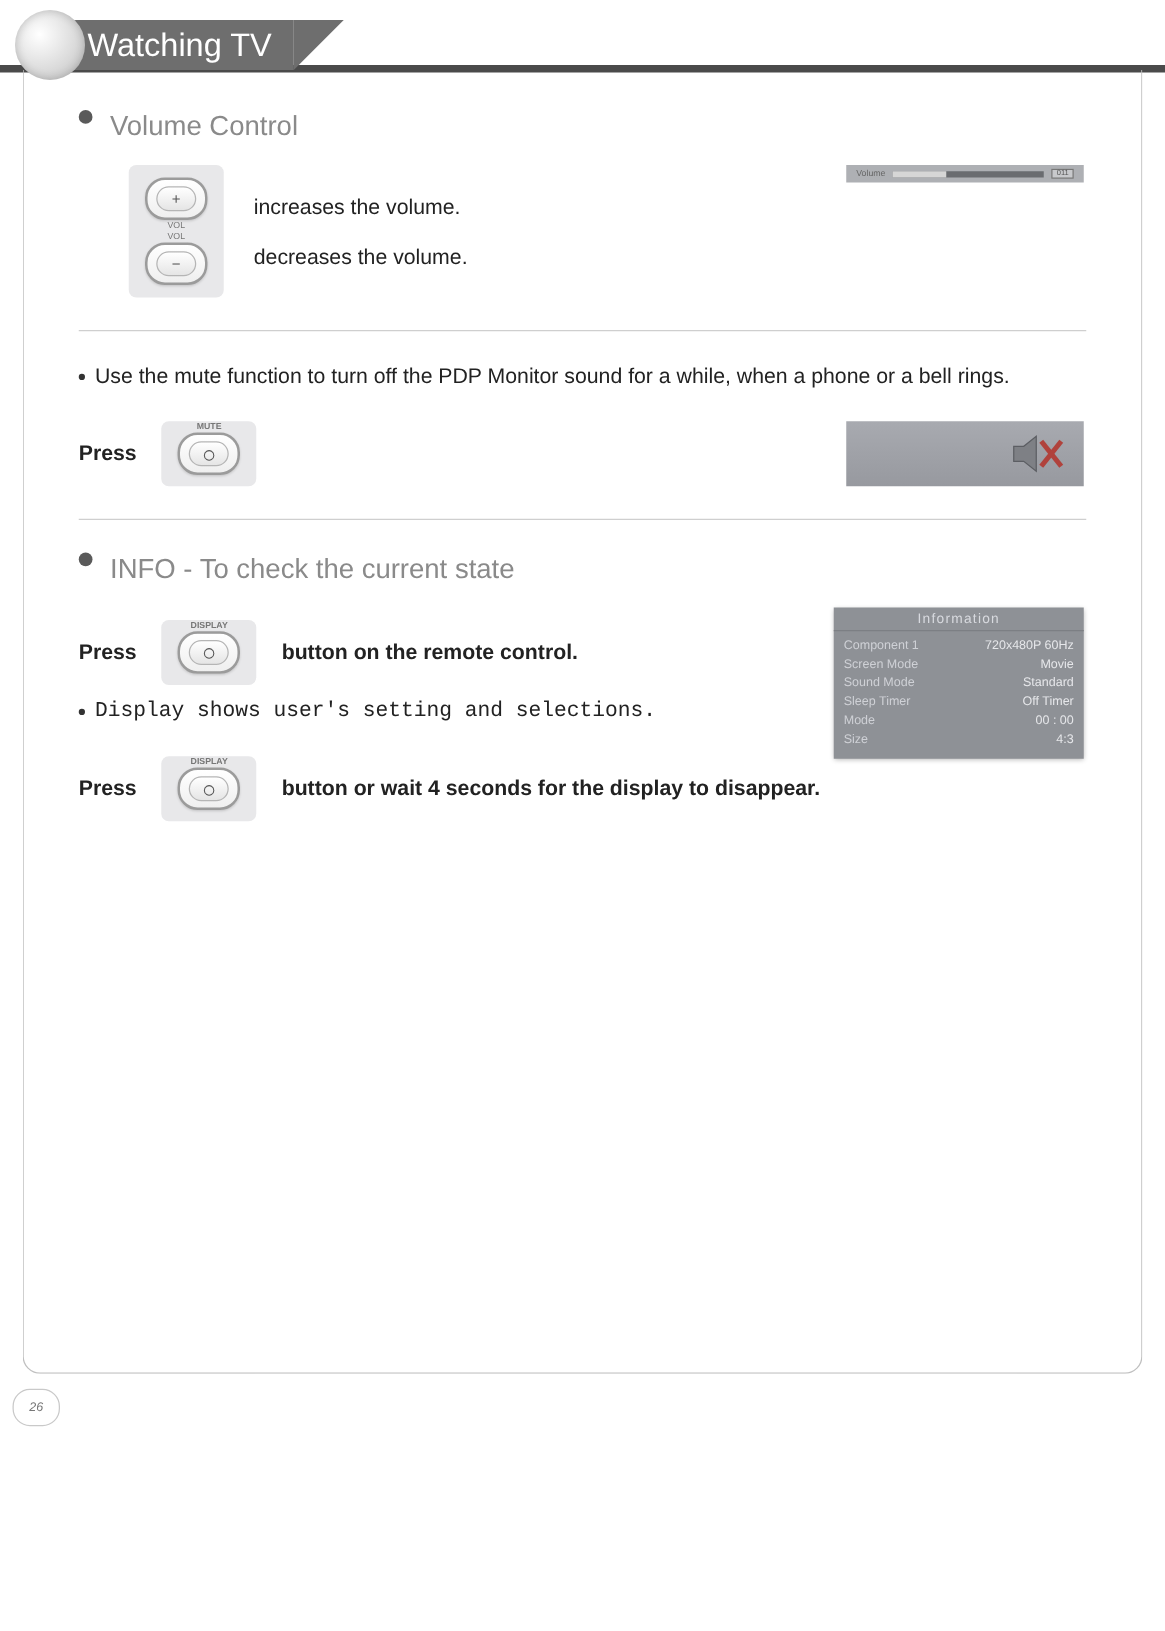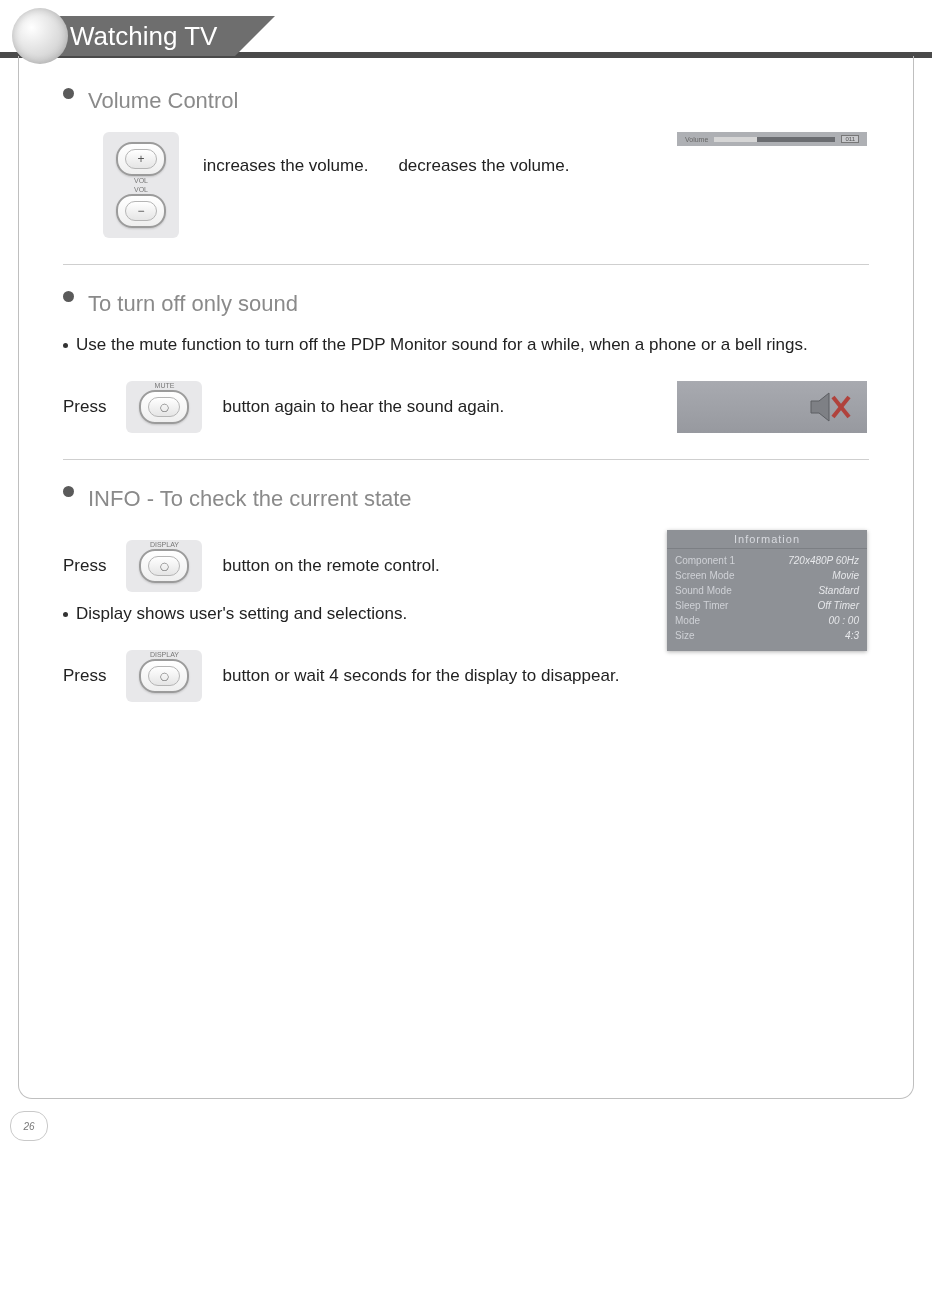--- a/index.html
+++ b/index.html
@@ -127,22 +127,22 @@
   .btn-oval .caption {
     position: absolute;
     font-size: 7px;
     color: #777;
     left: 50%; transform: translateX(-50%);
   }
   .btn-oval .caption.below { bottom: -10px; }
   .btn-oval .caption.above { top: -10px; }
   .vol-texts {
     display: flex;
-    flex-direction: row;
-    gap: 30px;
+    flex-direction: column;
+    gap: 20px;
     padding-top: 24px;
     font-size: 17px;
   }
   
   .vol-osd {
     position: absolute;
     right: 2px; top: 0;
     width: 190px; height: 14px;
     background: #aeb0b4;
     display: flex; align-items: center;
@@ -167,20 +167,21 @@
     color: #555;
     background: #c8c9cc;
   }
   
   .row {
     display: flex;
     align-items: center;
     gap: 20px;
     font-size: 17px;
     position: relative;
+    font-weight: bold;
   }
   .btn-box {
     width: 76px; height: 52px;
     background: #e8e8ea;
     border-radius: 6px;
     display: flex; align-items: center; justify-content: center;
   }
   .body-text {
     font-size: 17px;
     margin: 12px 0 26px 0;
@@ -222,21 +223,21 @@
     border-bottom: 1px solid #7c7f84;
     letter-spacing: 1px;
   }
   .info-osd .rows {
     padding: 4px 8px 8px 8px;
   }
   .info-osd .irow {
     display: flex; justify-content: space-between;
     padding: 2px 0;
   }
-  .info-osd .irow .v { color: #e6e7ea; font-style: italic; }
+  .info-osd .irow .v { color: #e6e7ea; }
   .info-block {
     position: relative;
     margin-top: 28px;
   }
   
   .page-num {
     position: absolute;
     left: 10px;
     bottom: 8px;
     width: 36px; height: 28px;
@@ -283,39 +284,34 @@
 
       <div class="vol-osd">
         <span>Volume</span>
         <div class="track"></div>
         <span class="badge">011</span>
       </div>
     </div>
 
     <div class="hr"></div>
 
-    <div class="section-title">
-      <span class="bullet-lg"></span>
-      <span>To turn off only sound</span>
-    </div>
 
     <div class="body-text">
       <span class="bullet-sm"></span>
       <span>Use the mute function to turn off the PDP Monitor sound for a while, when a phone or a bell rings.</span>
     </div>
 
     <div class="row">
       <span>Press</span>
       <div class="btn-box">
         <div class="btn-oval">
           <div class="inner" style="font-size:8px;">◯</div>
           <div class="caption above">MUTE</div>
         </div>
       </div>
-      <span>button again to hear the sound again.</span>
 
       <div class="mute-osd">
         <svg width="44" height="32" viewBox="0 0 44 32">
           <polygon points="2,10 10,10 20,2 20,30 10,22 2,22" fill="#7e8085" stroke="#5c5e63" stroke-width="1"></polygon>
           <line x1="24" y1="6" x2="40" y2="26" stroke="#b0423c" stroke-width="4"></line>
           <line x1="40" y1="6" x2="24" y2="26" stroke="#b0423c" stroke-width="4"></line>
         </svg>
       </div>
     </div>
 
@@ -332,21 +328,21 @@
         <span>Press</span>
         <div class="btn-box">
           <div class="btn-oval">
             <div class="inner" style="font-size:8px;">◯</div>
             <div class="caption above">DISPLAY</div>
           </div>
         </div>
         <span>button on the remote control.</span>
       </div>
 
-      <div class="body-text" style="">
+      <div class="body-text" style="font-family:Liberation Mono, monospace;">
         <span class="bullet-sm"></span>
         <span>Display shows user's setting and selections.</span>
       </div>
 
       <div class="row">
         <span>Press</span>
         <div class="btn-box">
           <div class="btn-oval">
             <div class="inner" style="font-size:8px;">◯</div>
             <div class="caption above">DISPLAY</div>

